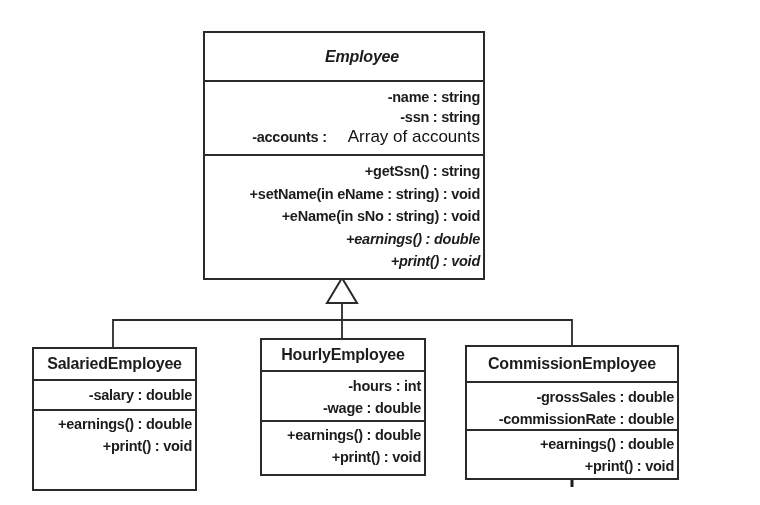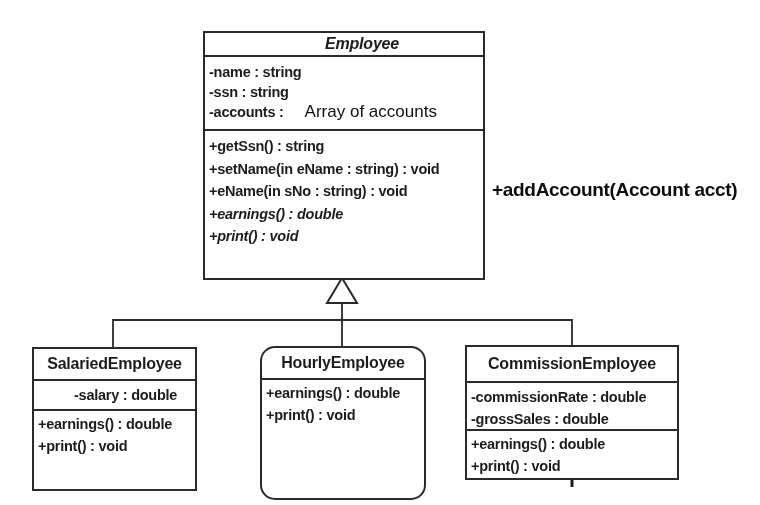--- a/index.html
+++ b/index.html
@@ -41,49 +41,50 @@
     white-space: nowrap;
   }
   .uml-title.italic { font-style: italic; }
   .compartment {
     box-sizing: border-box;
     font-size: 14.5px;
     font-weight: bold;
     letter-spacing: -0.25px;
     padding: 3px 3px 1px 4px;
     overflow: hidden;
+    text-align: right;
   }
   .compartment.attrs { border-bottom: 2px solid #2a2a2a; }
   .row { white-space: nowrap; }
   .italic { font-style: italic; }
 
   
   .box-employee { left: 203px; top: 31px; width: 282px; height: 249px; }
-  .box-employee .uml-title { height: 24px; padding-left: 36px; }
+  .box-employee .uml-title { height: 49px; padding-left: 36px; }
   .box-employee .attrs { height: 74px; padding-top: 5px; }
   .box-employee .attrs .row { line-height: 20px; }
   .box-employee .methods { padding-top: 4px; }
   .box-employee .methods .row { line-height: 22.5px; }
 
   .accounts-note {
     font-weight: normal;
     font-size: 17px;
     letter-spacing: 0;
     margin-left: 21px;
     color: #111111;
   }
 
   
   .box-salaried { left: 32px; top: 347px; width: 165px; height: 144px; }
   .box-salaried .uml-title { height: 32px; }
   .box-salaried .attrs { height: 30px; }
   .box-salaried .attrs .row { line-height: 22px; margin-left: 36px; }
   .box-salaried .methods .row { line-height: 21.5px; }
 
-  .box-hourly { left: 260px; top: 346px; width: 166px; height: 154px; border-radius: 15px; }
+  .box-hourly { left: 260px; top: 338px; width: 166px; height: 138px; }
   .box-hourly .uml-title { height: 32px; }
   .box-hourly .attrs { height: 50px; }
   .box-hourly .attrs .row { line-height: 22px; }
   .box-hourly .methods .row { line-height: 21.5px; }
 
   .box-commission { left: 465px; top: 345px; width: 214px; height: 135px; }
   .box-commission .uml-title { height: 36px; }
   .box-commission .attrs { height: 48px; }
   .box-commission .attrs .row { line-height: 22px; }
   .box-commission .methods .row { line-height: 21.5px; }
@@ -126,46 +127,49 @@
     </div>
     <div class="compartment methods">
       <div class="row">+getSsn() : string</div>
       <div class="row">+setName(in eName : string) : void</div>
       <div class="row">+eName(in sNo : string) : void</div>
       <div class="row italic">+earnings() : double</div>
       <div class="row italic">+print() : void</div>
     </div>
   </div>
 
-  <div class="annotation-add-account">+addAccount(Account acct)</div>
 
   <div class="uml-box box-salaried">
     <div class="uml-title">SalariedEmployee</div>
     <div class="compartment attrs">
       <div class="row">-salary : double</div>
     </div>
     <div class="compartment methods">
       <div class="row">+earnings() : double</div>
       <div class="row">+print() : void</div>
     </div>
   </div>
 
   <div class="uml-box box-hourly">
     <div class="uml-title">HourlyEmployee</div>
+    <div class="compartment attrs">
+      <div class="row">-hours : int</div>
+      <div class="row">-wage : double</div>
+    </div>
     <div class="compartment methods">
       <div class="row">+earnings() : double</div>
       <div class="row">+print() : void</div>
     </div>
   </div>
 
   <div class="uml-box box-commission">
     <div class="uml-title">CommissionEmployee</div>
     <div class="compartment attrs">
+      <div class="row">-grossSales : double</div>
       <div class="row">-commissionRate : double</div>
-      <div class="row">-grossSales : double</div>
     </div>
     <div class="compartment methods">
       <div class="row">+earnings() : double</div>
       <div class="row">+print() : void</div>
     </div>
   </div>
 
 </div>
 
 </body></html>

